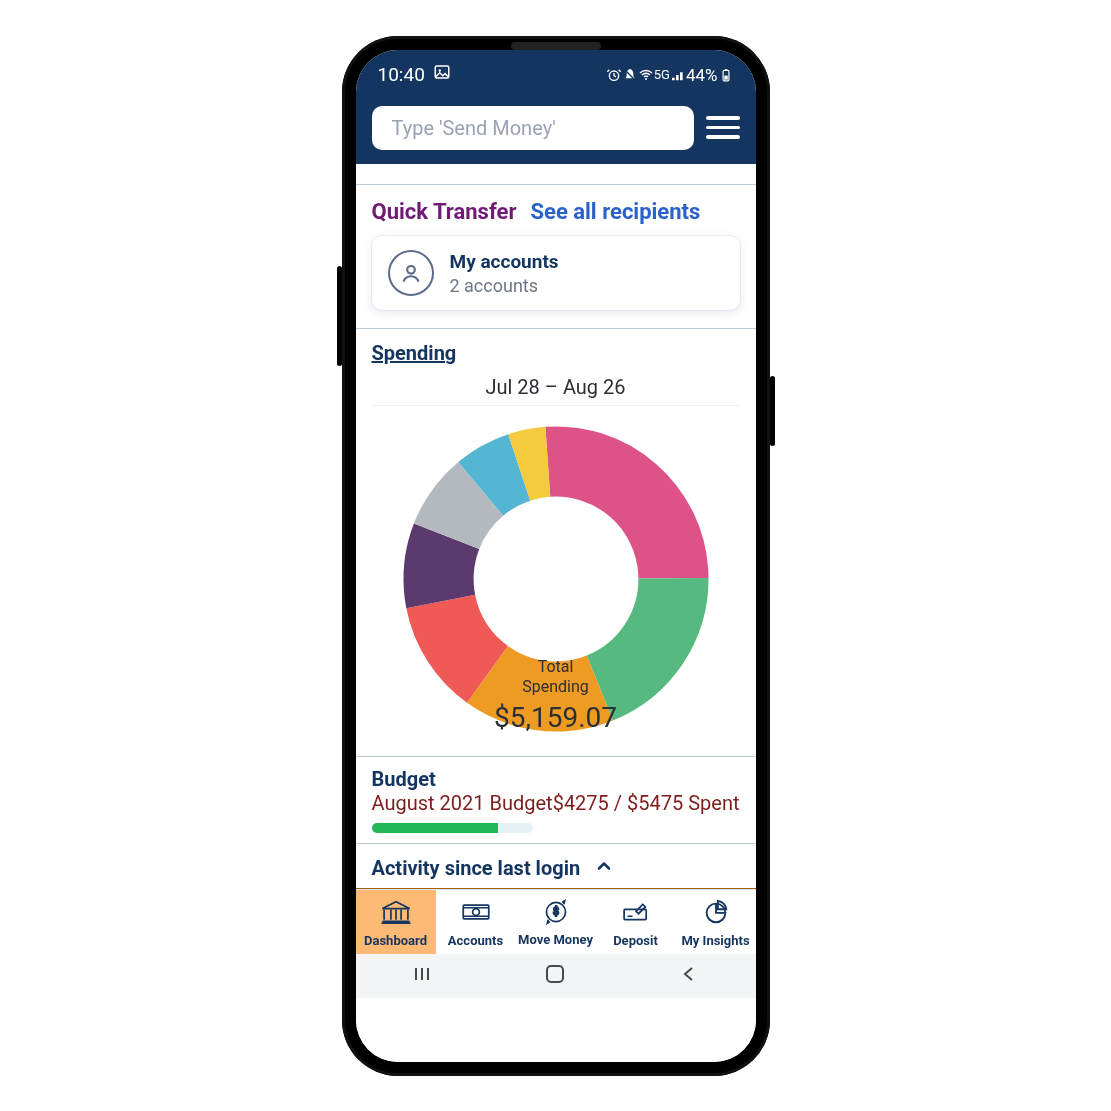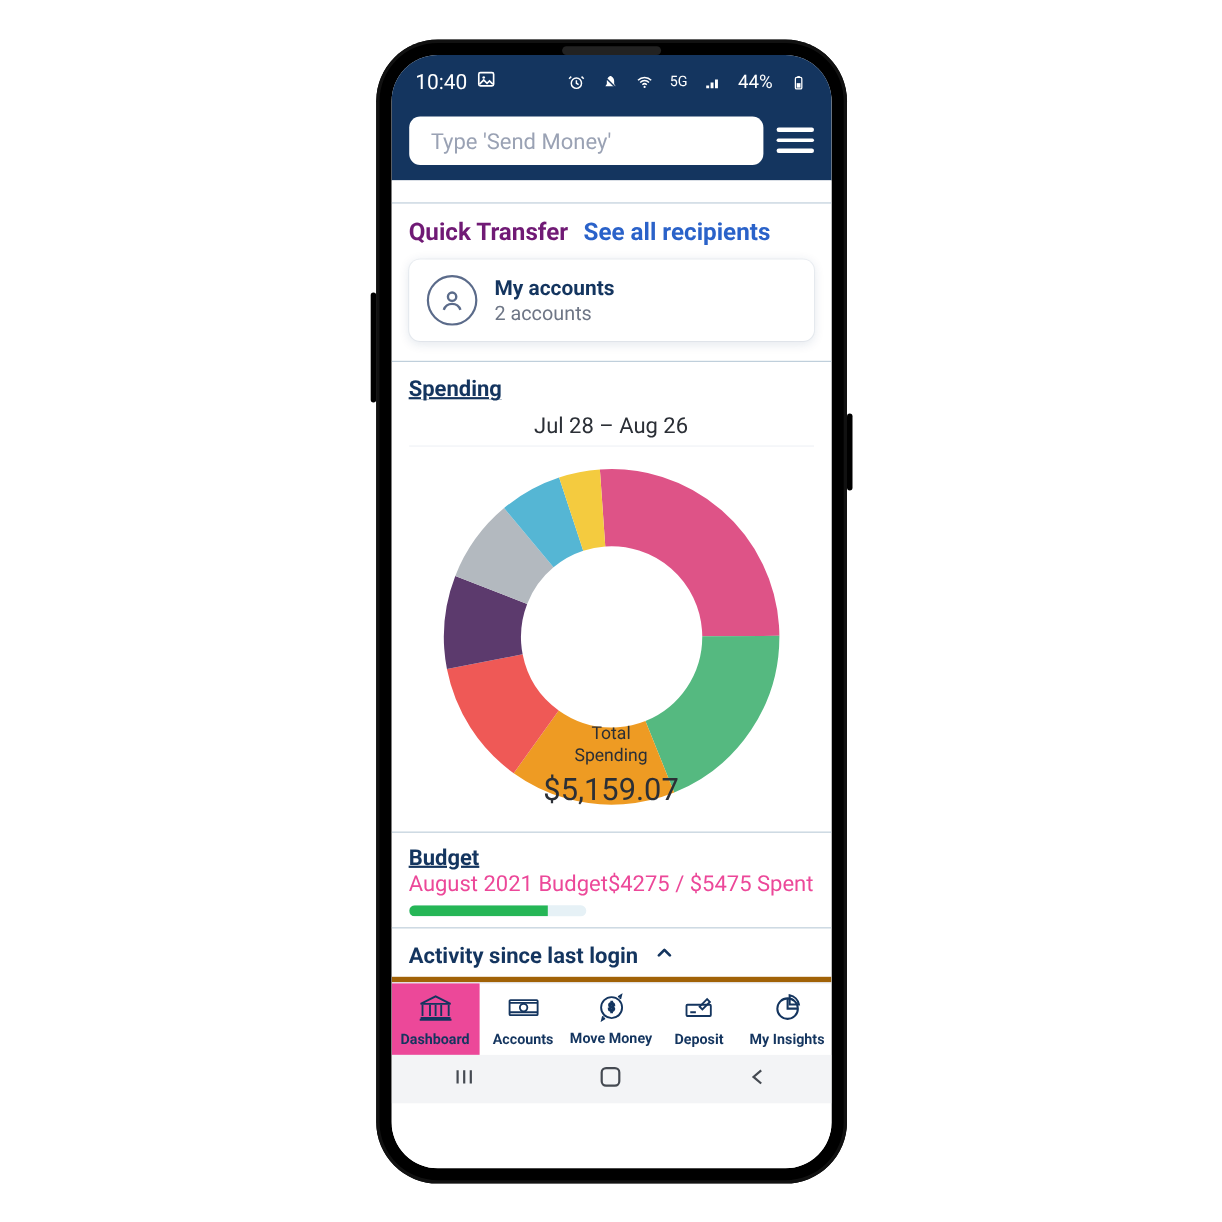--- a/index.html
+++ b/index.html
@@ -17,21 +17,21 @@
   .speaker { position:absolute; top:6px; left:50%; transform:translateX(-50%); width:90px; height:8px; background:#222; border-radius:6px; z-index:50;}
   .side-btn { position:absolute; background:#000; border-radius:4px; }
   .side-btn.left1 { left:-5px; top:230px; width:5px; height:100px; }
   .side-btn.right1 { right:-5px; top:340px; width:5px; height:70px; }
 
   
   .statusbar {
     height:50px; background:#14355f; color:#fff; display:flex; justify-content:space-between; align-items:center;
     padding:0 22px; font-size:19px; font-weight:400;
   }
-  .statusbar .right { display:flex; align-items:center; gap:15px; font-size:17px;}
+  .statusbar .right { display:flex; align-items:center; gap:0; font-size:17px;}
   .statusbar .right .ico { width:16px; height:16px; display:inline-flex; align-items:center; justify-content:center;}
   .statusbar .right svg { fill:#fff; }
   .statusbar .left { display:flex; align-items:center; gap:8px;}
   .statusbar .left .ico svg { fill:#fff;}
 
   
   .app-header {
     background:#14355f; padding: 6px 16px 14px 16px; display:flex; align-items:center; gap:12px;
   }
   .search-box {
@@ -66,33 +66,33 @@
   .donut-wrap{ border-top:1px solid #eef1f5; display:flex; align-items:center; justify-content:center; padding:18px 0 14px 0; position:relative;}
   .donut { width:310px; height:310px; position:relative;}
   .donut svg{ width:100%; height:100%; transform: rotate(-94deg);}
   .donut .center{
     position:absolute; inset:0; display:flex; flex-direction:column; align-items:center; justify-content:flex-end; pointer-events:none;
   }
   .donut .center .lbl{ font-size:16px; color:#2b2f36; line-height:1.25; text-align:center;}
   .donut .center .amt{ font-size:28px; color:#2b2f36; margin-top:4px;}
 
   .budget{ padding:10px 16px 10px 16px;}
-  .budget-title{ font-size:20px; font-weight:700; color:#14355f; text-decoration:underline; margin-bottom:8px;}
-  .budget-row{ display:flex; justify-content:flex-start; align-items:baseline; font-size:20px; color:#ec4899;}
+  .budget-title{ font-size:20px; font-weight:700; color:#14355f; margin-bottom:8px;}
+  .budget-row{ display:flex; justify-content:center; align-items:baseline; font-size:20px; color:#7f1d1d;}
   .budget-bar{ margin-top:8px; height:10px; background:#e6f1f6; border-radius:5px; overflow:hidden; width:44%;}
   .budget-bar .fill{ height:100%; background:#25b656; width:75%;}
 
-  .activity{ padding:12px 16px 8px 16px; border-bottom:5px solid #a16207;text-align:center;}
+  .activity{ padding:12px 16px 8px 16px; border-bottom:1px solid #a16207;text-align:center;}
   .activity-head{ display:flex; align-items:center; gap:14px;}
   .activity-title{ font-size:20px; font-weight:700; color:#14355f;}
   .chevup{ color:#14355f; }
 
   .tabbar{ display:flex; border-top:1px solid #e2e6ee; }
   .tab{ flex:1; display:flex; flex-direction:column; align-items:center; justify-content:center; padding:8px 0 6px 0; gap:4px; font-size:13px; font-weight:700; color:#14355f; cursor:pointer;}
-  .tab.active{ background:#ec4899;}
+  .tab.active{ background:#fdba74;}
   .tab svg{ width:34px; height:28px; }
   .tab svg * { stroke:#14355f; fill:none; stroke-width:2;}
   .tab.small svg{ width:28px; height:26px;}
 
   .android-nav{ height:44px; background:#f3f4f6; display:flex; align-items:center; justify-content:space-around; color:#454a52;}
   .android-nav .n{ width:60px; text-align:center;}
 </style>
 </head>
 <body>
 

